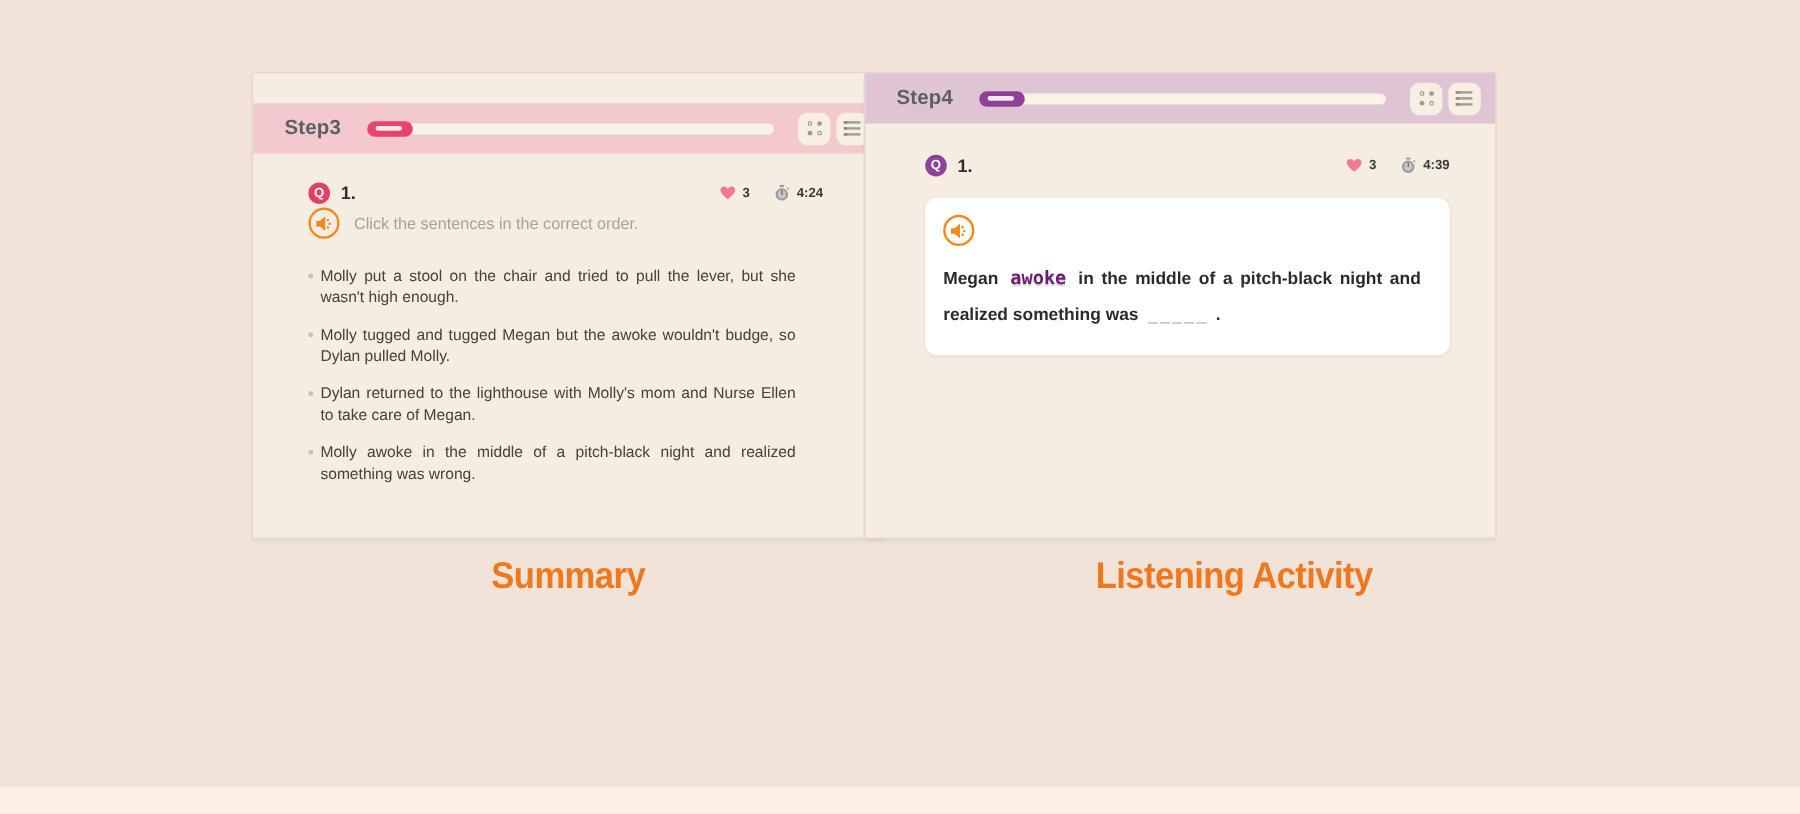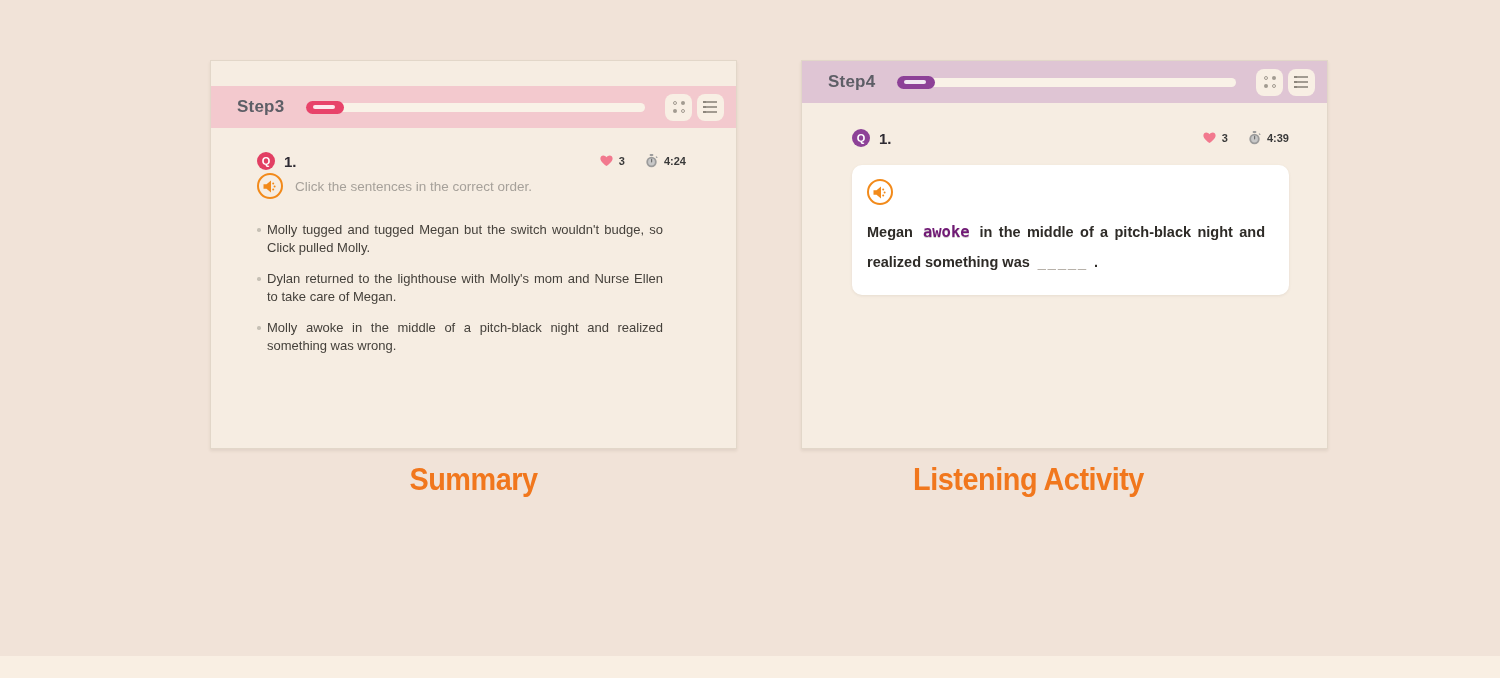--- a/index.html
+++ b/index.html
@@ -5,21 +5,21 @@
   * { margin:0; padding:0; box-sizing:border-box; }
   html,body { width:1500px; height:678px; }
   body { font-family:"Liberation Sans", sans-serif; background:#f1e3d8; position:relative; overflow:hidden; }
 
   .canvas { position:absolute; inset:0; width:1500px; height:678px; background:#f1e3d8; }
   .bottom-strip { position:absolute; left:0; bottom:0; width:100%; height:22px; background:#f9efe3; }
 
   .panel { position:absolute; top:60px; width:527px; height:389px; background:#f6ede2;
            border:1px solid #e2d7c9; box-shadow:0 2px 3px rgba(90,70,50,.10); }
   .panel.left  { left:210px; }
-  .panel.right { left:801px; }
+  .panel.right { left:720px; }
 
   .panel-header { height:42px; display:flex; align-items:center; padding:0 12px 0 26px; }
   .panel.left  .panel-header { background:#f3c9ce;margin-top:25px; }
   .panel.right .panel-header { background:#dfc5d4; }
 
   .step-label { font-weight:bold; font-size:17px; color:#5d5e66; letter-spacing:.2px; margin-right:22px; }
 
   .progress-track { flex:1; height:9px; background:#f9f2e7; border-radius:5px; position:relative; margin-right:20px; }
   .progress-pill { height:13px; border-radius:7px; position:absolute; top:-2px; left:0; }
   .panel.left  .progress-pill { background:#e8436a; }
@@ -138,21 +138,22 @@
             <path d="M0.5 4.2 h3 L8 0.5 v12 L3.5 8.8 h-3 Z" fill="#f28a1a"></path>
             <circle cx="10.2" cy="3.4" r="1" fill="#f28a1a"></circle>
             <circle cx="11.6" cy="6.5" r="1" fill="#f28a1a"></circle>
             <circle cx="10.2" cy="9.6" r="1" fill="#f28a1a"></circle>
           </svg>
         </button>
         <span class="instr-text">Click the sentences in the correct order.</span>
       </div>
 
       <ul class="sentence-list">
-        <li class="sentence-item">Molly tugged and tugged Megan but the switch wouldn't budge, so Click pulled Molly.</li>
+        <li class="sentence-item">Molly put a stool on the chair and tried to pull the lever, but she wasn't high enough.</li>
+        <li class="sentence-item">Molly tugged and tugged Megan but the awoke wouldn't budge, so Dylan pulled Molly.</li>
         <li class="sentence-item">Dylan returned to the lighthouse with Molly's mom and Nurse Ellen to take care of Megan.</li>
         <li class="sentence-item">Molly awoke in the middle of a pitch-black night and realized something was wrong.</li>
       </ul>
     </div>
   </section>
 
   <div class="caption left">Summary</div>
 
   <section class="panel right">
     <header class="panel-header">

